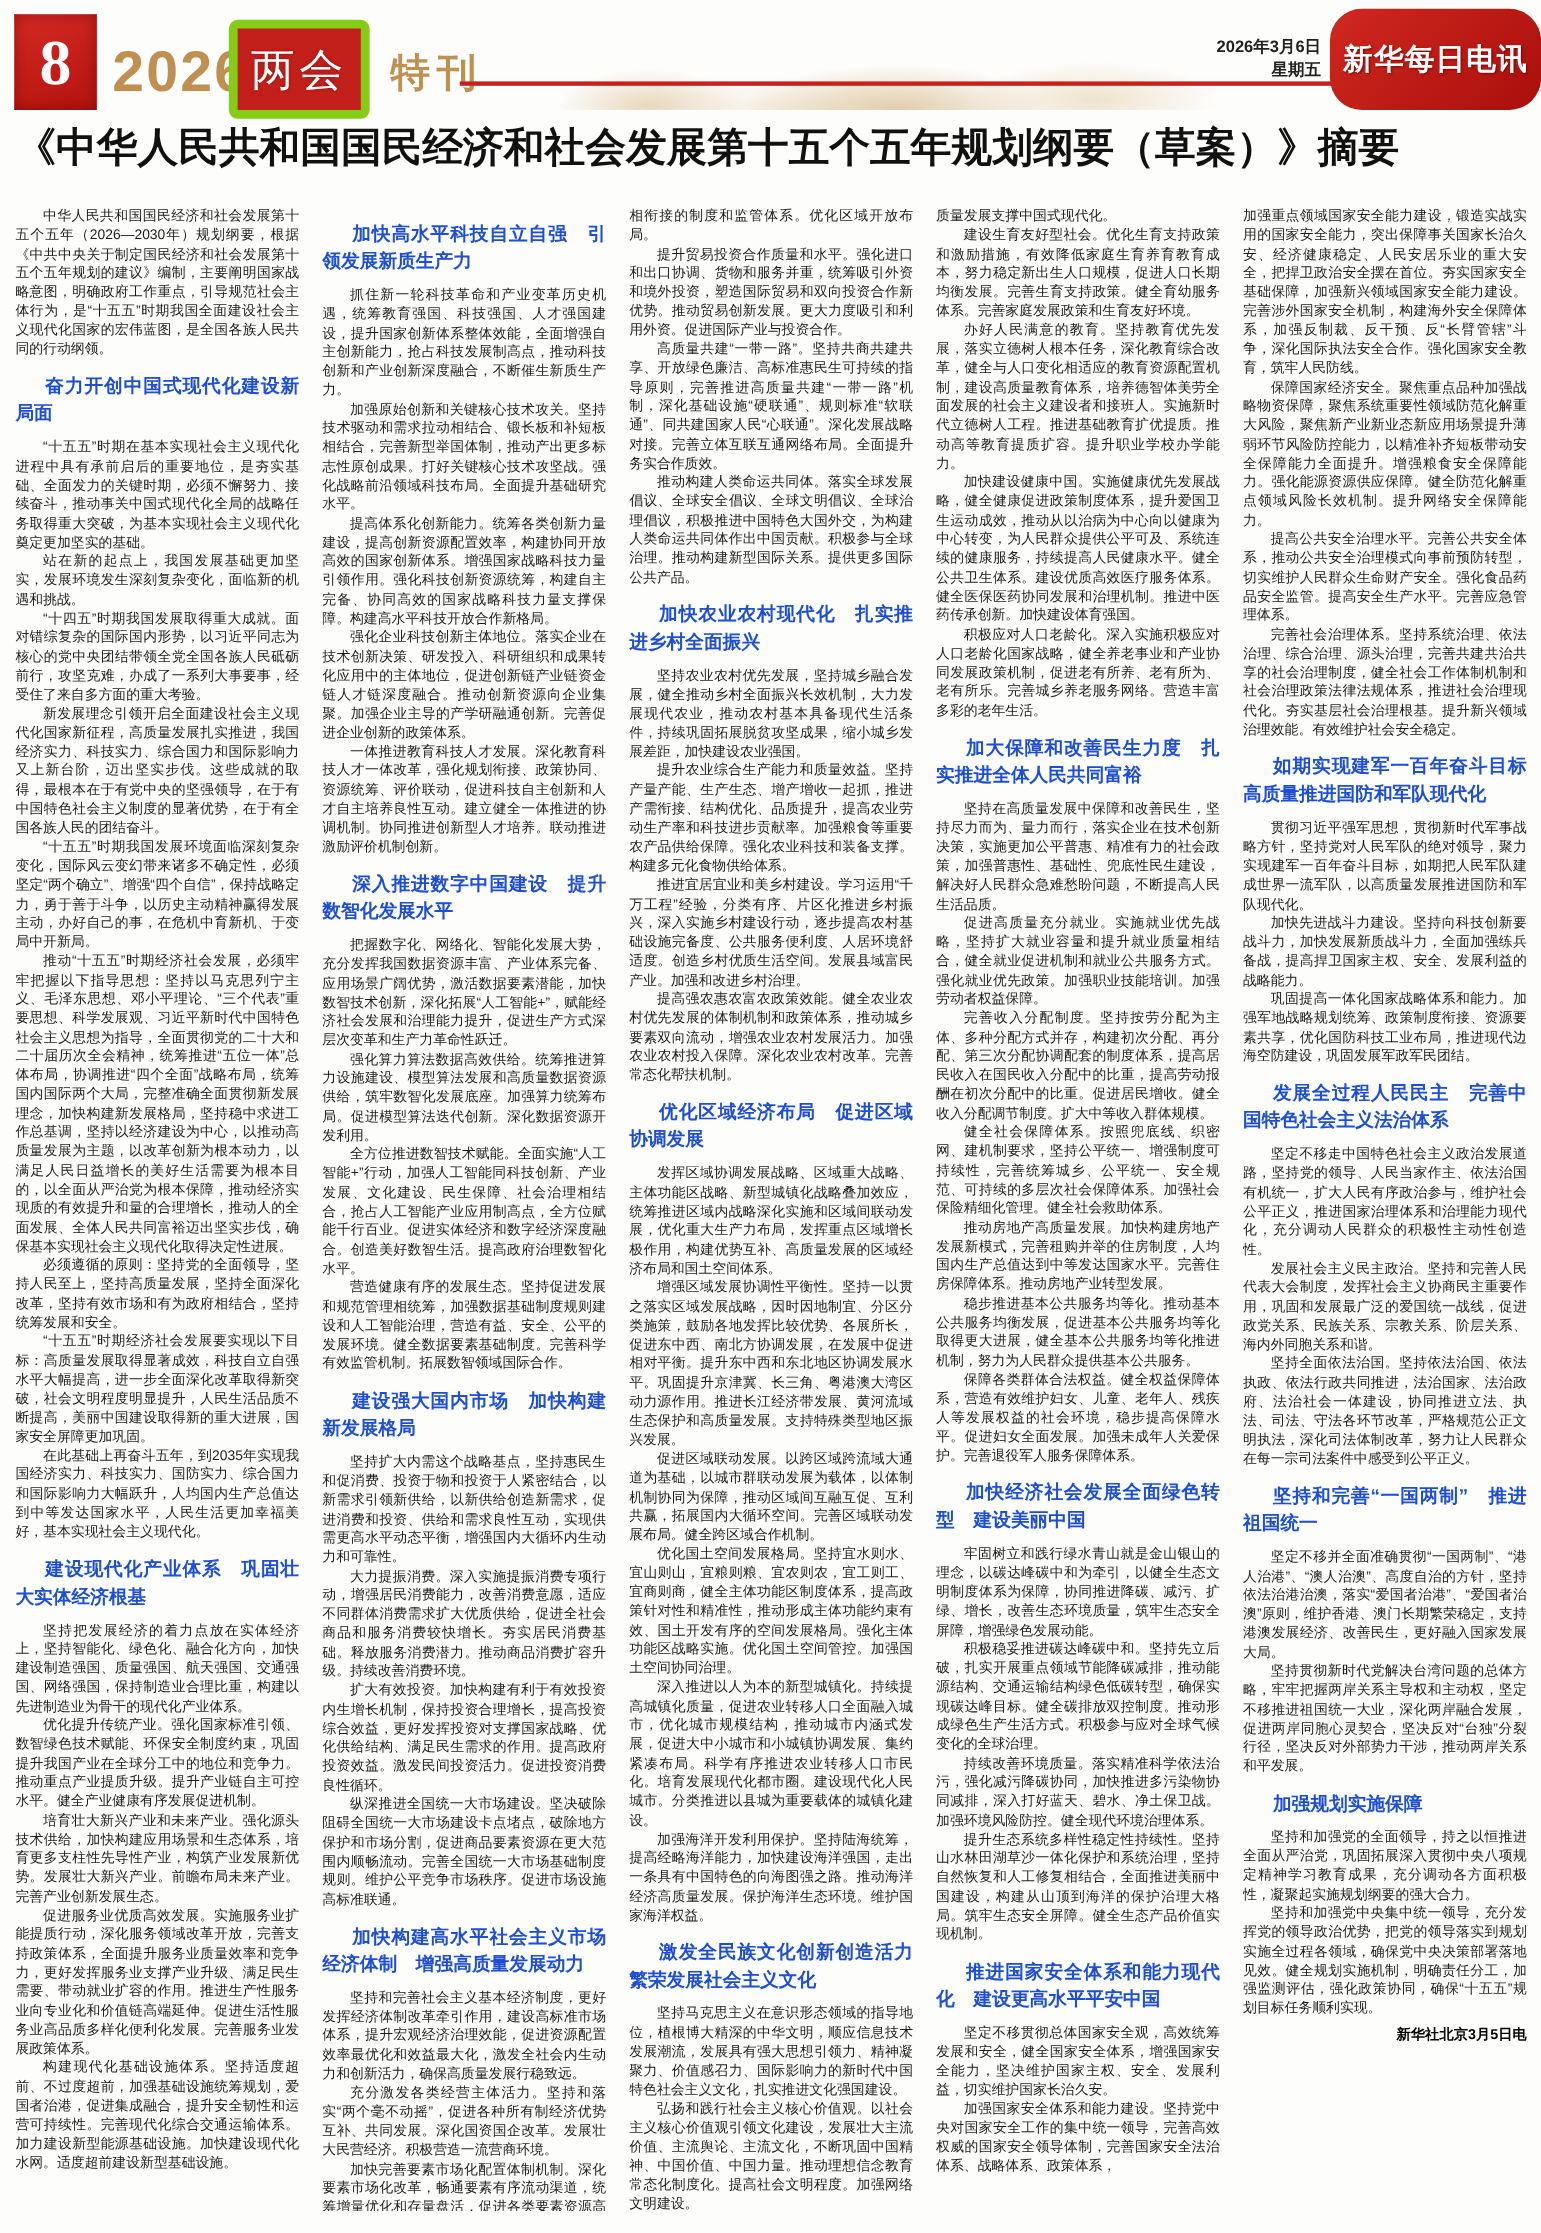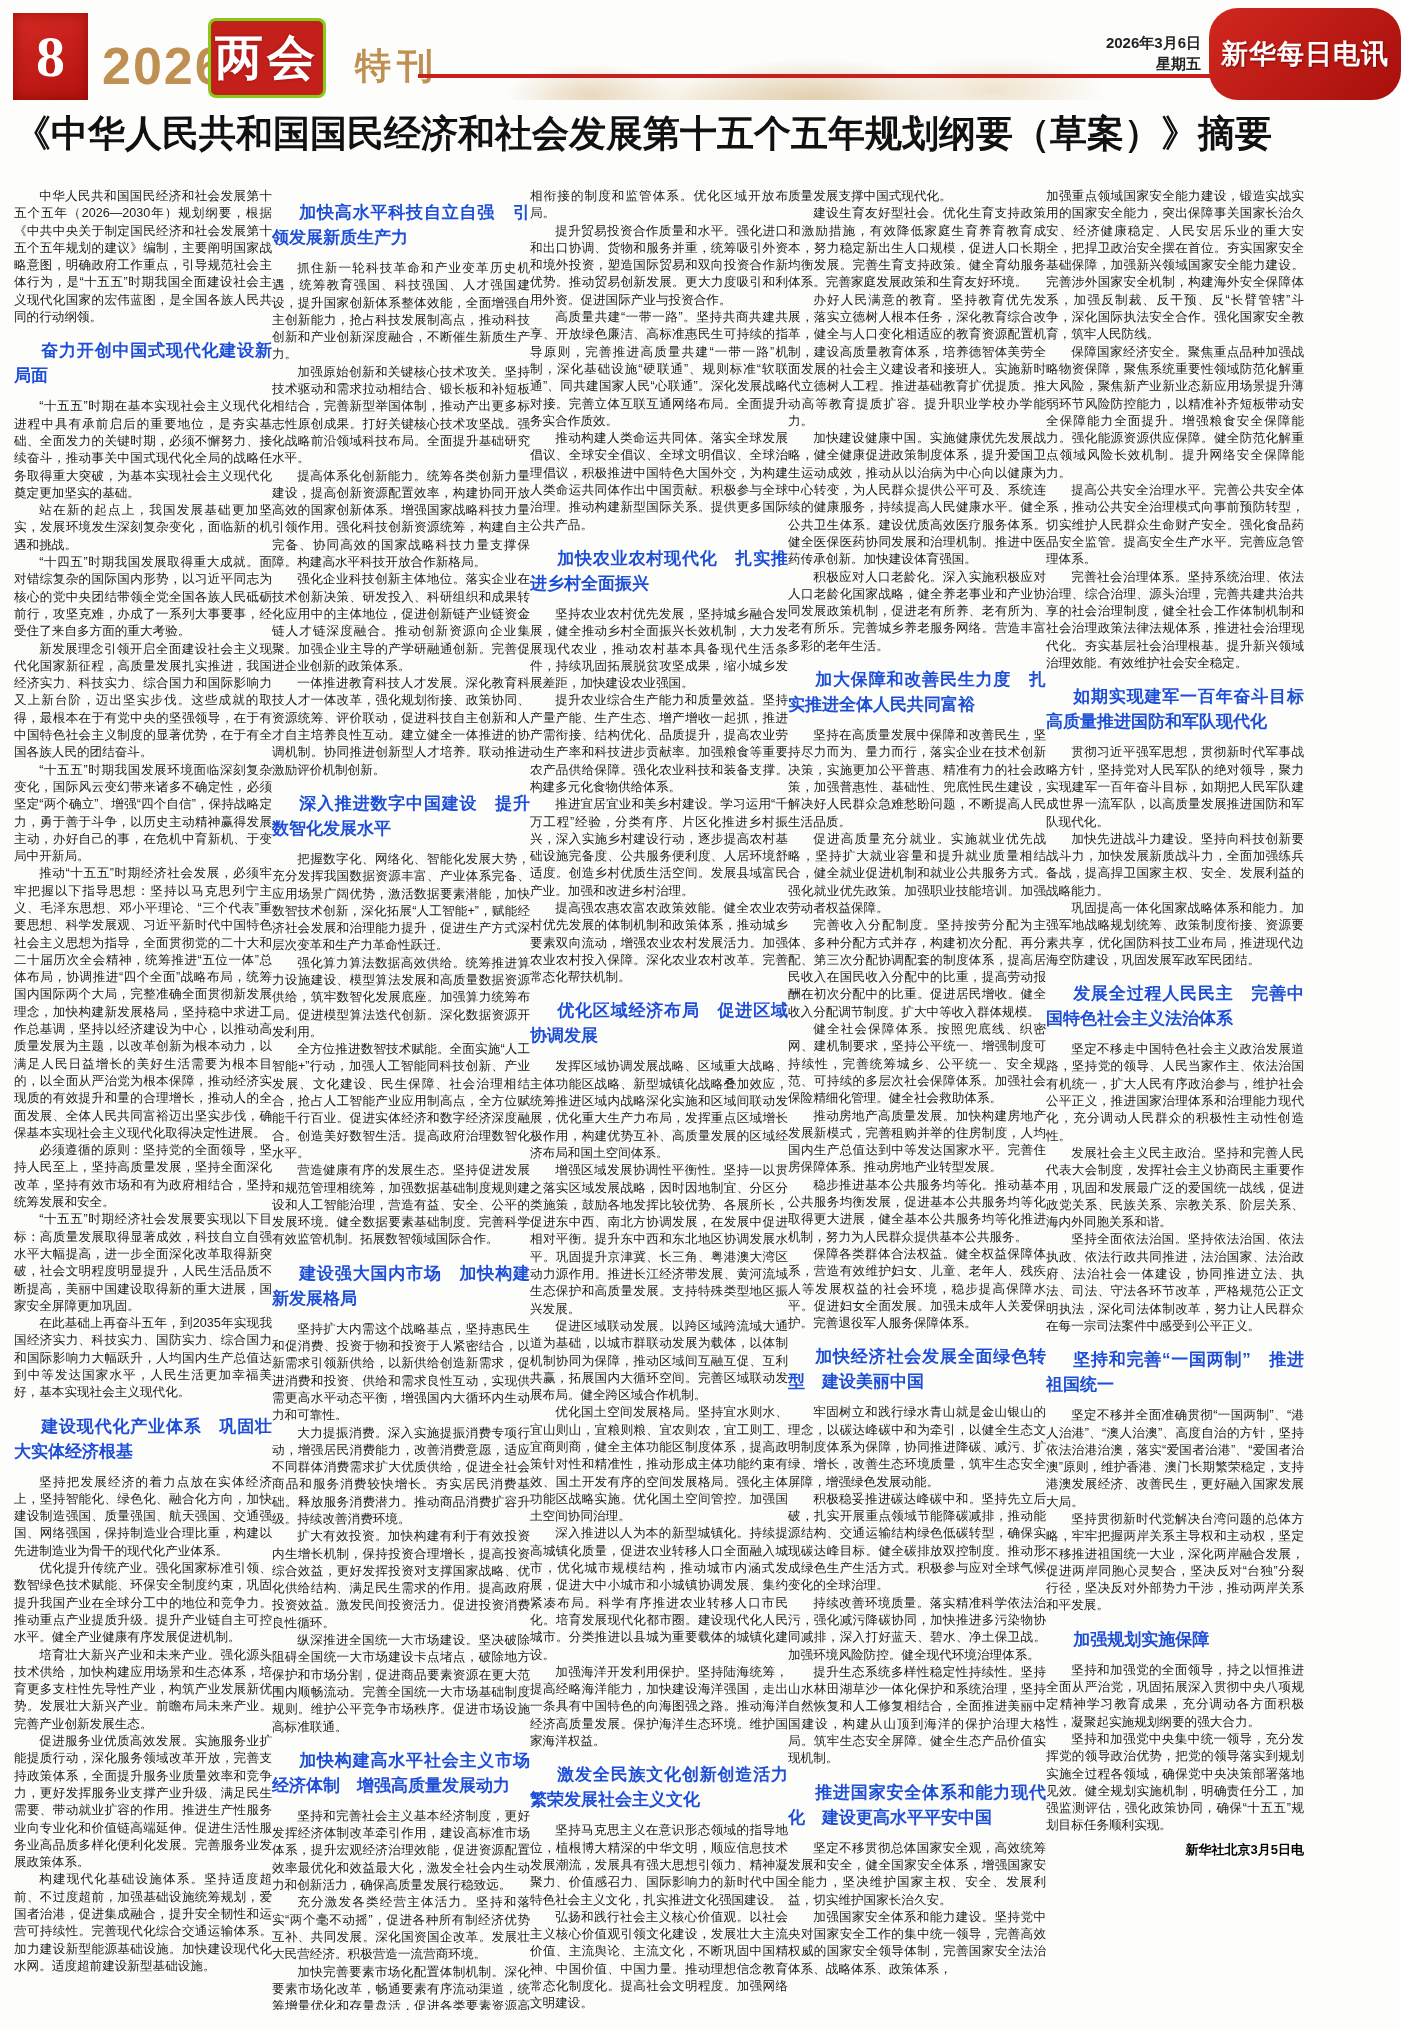--- a/index.html
+++ b/index.html
@@ -10,36 +10,36 @@
   #mountains{position:absolute;left:320px;top:0;width:900px;height:92px;opacity:.55;
     background:
       radial-gradient(120px 46px at 30% 95%, #d8b98a 0%, rgba(216,185,138,0) 70%),
       radial-gradient(200px 60px at 55% 100%, #caa76b 0%, rgba(202,167,107,0) 70%),
       radial-gradient(160px 50px at 75% 90%, #e3cda5 0%, rgba(227,205,165,0) 70%),
       radial-gradient(260px 40px at 45% 100%, #efe2c8 0%, rgba(239,226,200,0) 75%);}
   #pagenum-box{position:absolute;left:13px;top:5px;width:75px;height:87px;background:linear-gradient(160deg,#d42a23,#b5130f);
     color:#fff;display:flex;align-items:center;justify-content:center;font-size:58px;font-weight:bold;
     font-family:"Liberation Serif","DejaVu Serif",serif;box-shadow:inset 0 0 14px rgba(120,0,0,.6);}
   #ed-year{position:absolute;left:102px;top:28px;font-size:52px;font-weight:bold;color:#bf9052;letter-spacing:2px;}
-  #seal{position:absolute;left:208px;top:10px;width:112px;height:74px;background:#c3201b;border:3px solid #84cc16;
+  #seal{position:absolute;left:208px;top:10px;width:112px;height:74px;background:#c3201b;border:8px solid #84cc16;
     border-radius:8px;color:#fff;display:flex;align-items:center;justify-content:center;
-    font-size:48px;font-weight:bold;text-shadow:0 0 3px #8e0f0c;letter-spacing:4px;}
+    font-size:40px;font-weight:normal;text-shadow:0 0 3px #8e0f0c;letter-spacing:4px;}
   #ed-suffix{position:absolute;left:332px;top:34px;font-size:36px;font-weight:bold;color:#bf9052;letter-spacing:6px;margin-left:23px;}
   #rule{position:absolute;left:418px;top:66px;width:920px;height:4px;background:#c8201d;}
   #date-block{position:absolute;right:200px;top:24px;text-align:right;font-size:15px;font-weight:bold;color:#222;line-height:21px;}
   #masthead{position:absolute;right:0;top:0;width:192px;height:92px;background:linear-gradient(135deg,#d0281f,#a90f0c);
     color:#fff;display:flex;align-items:center;justify-content:center;font-size:27px;font-weight:bold;
     letter-spacing:1px;text-shadow:1px 1px 2px #7e0805;border-radius:29px;}
   
   #headline{position:absolute;left:14px;top:108px;width:1374px;text-align:left;
     font-size:37px;font-weight:900;color:#111;letter-spacing:0px;line-height:52px;
     font-family:"Liberation Sans","DejaVu Sans",sans-serif;}
   
   #columns{position:absolute;left:14px;top:188px;width:1376px;height:1822px;
-    display:flex;overflow:hidden;}
+    display:flex;gap:21px;overflow:hidden;}
   .col{width:258px;height:1822px;overflow:hidden;flex:0 0 auto;}
   .sec-h{font-size:17px;line-height:25px;font-weight:bold;color:#1d4ed8;margin:12px 0 10px 0;
     text-indent:1.6em;text-align:justify;}
   .body{font-size:12.6px;line-height:17.3px;text-align:justify;text-indent:2em;margin:0;color:#1b1b1b;
     text-justify:inter-ideograph;word-break:break-all;}
   .body.pc{text-indent:0;}
   .dateline{font-size:13px;font-weight:bold;text-align:right;margin:6px 0 0 0;color:#000000;}
 </style>
 </head>
 <body>

